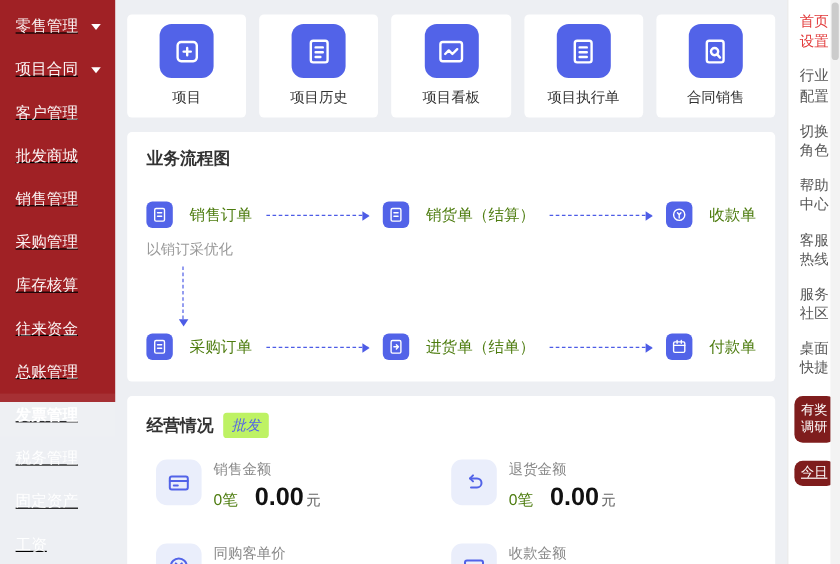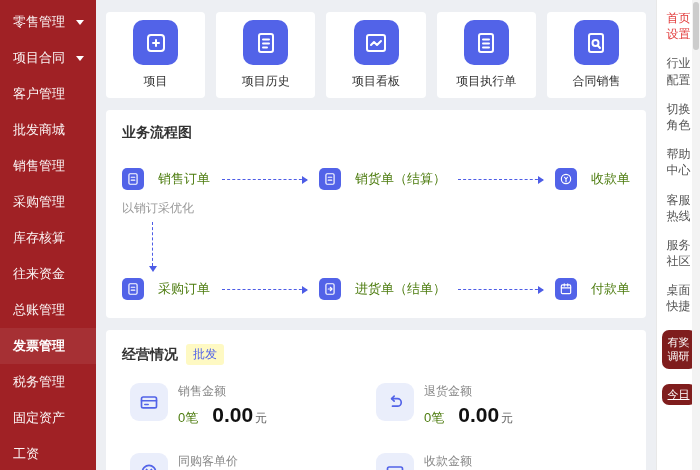--- a/index.html
+++ b/index.html
@@ -1,20 +1,20 @@
 <!DOCTYPE html>
 <html><head>
 <meta charset="utf-8">
 <style>
   * { box-sizing: border-box; margin: 0; padding: 0; }
   body { margin: 0; font-family: "Liberation Sans", "DejaVu Sans", sans-serif; }
   .app { position: relative; width: 700px; height: 470px; overflow: hidden; display: flex; background: #edeff3; }
 
   
-  .sidebar { width: 96px; height: 470px; background: #a02125; flex-shrink: 0; padding-top: 4px; }
+  .sidebar { width: 96px; height: 335px; background: #a02125; flex-shrink: 0; padding-top: 4px; text-decoration: underline; }
   .side-item { height: 36px; display: flex; align-items: center; justify-content: space-between;
                padding: 0 12px 0 13px; color: rgba(255,255,255,0.95); font-size: 13px; cursor: pointer; }
   .side-item.active { font-weight: bold; background: rgba(255,255,255,0.07); color: #fff; }
   .chev { width: 0; height: 0; border-left: 4px solid transparent; border-right: 4px solid transparent;
           border-top: 5px solid #fff; margin-left: 4px; }
 
   
   .main { flex: 1; padding: 12px 10px; overflow: hidden; }
   .cards-row { display: flex; gap: 11px; height: 86px; }
   .card { flex: 1; background: #fff; border-radius: 4px; display: flex; flex-direction: column;
@@ -42,21 +42,21 @@
   .flow-mid { position: relative; height: 88px; }
   .flow-note { position: absolute; left: 0; top: 10px; font-size: 12px; color: #999; }
   .v-arrow { position: absolute; left: 30px; top: 32px; height: 44px; width: 0; border-left: 1px dashed #4d5ce6; }
   .v-arrow::after { content: ''; position: absolute; left: -4px; bottom: -6px;
                     border-left: 4px solid transparent; border-right: 4px solid transparent;
                     border-top: 6px solid #4d5ce6; }
 
   
   .biz-panel { height: 200px; }
   .biz-head { display: flex; align-items: center; gap: 8px; }
-  .biz-badge { background: #fef9c3; color: #5263e8; font-size: 12px; padding: 2px 7px; border-radius: 3px; cursor: pointer; }
+  .biz-badge { background: #bef264; color: #5263e8; font-size: 12px; padding: 2px 7px; border-radius: 3px; cursor: pointer; font-style: italic; }
   .stats-grid { display: grid; grid-template-columns: 1fr 1fr; row-gap: 26px; margin-top: 18px; padding: 0 8px; }
   .stat { display: flex; gap: 10px; align-items: flex-start; }
   .stat-ic { width: 38px; height: 38px; background: #eaeefb; border-radius: 9px; flex-shrink: 0;
              display: flex; align-items: center; justify-content: center; }
   .stat-ic svg { width: 20px; height: 20px; }
   .stat-label { font-size: 12px; color: #888; }
   .stat-value-row { margin-top: 3px; display: flex; align-items: baseline; }
   .stat-count { font-size: 13px; color: #4d7c0f; margin-right: 14px; }
   .stat-value { font-size: 21px; font-weight: bold; color: #111; }
   .stat-unit { font-size: 12px; color: #666; margin-left: 2px; }

